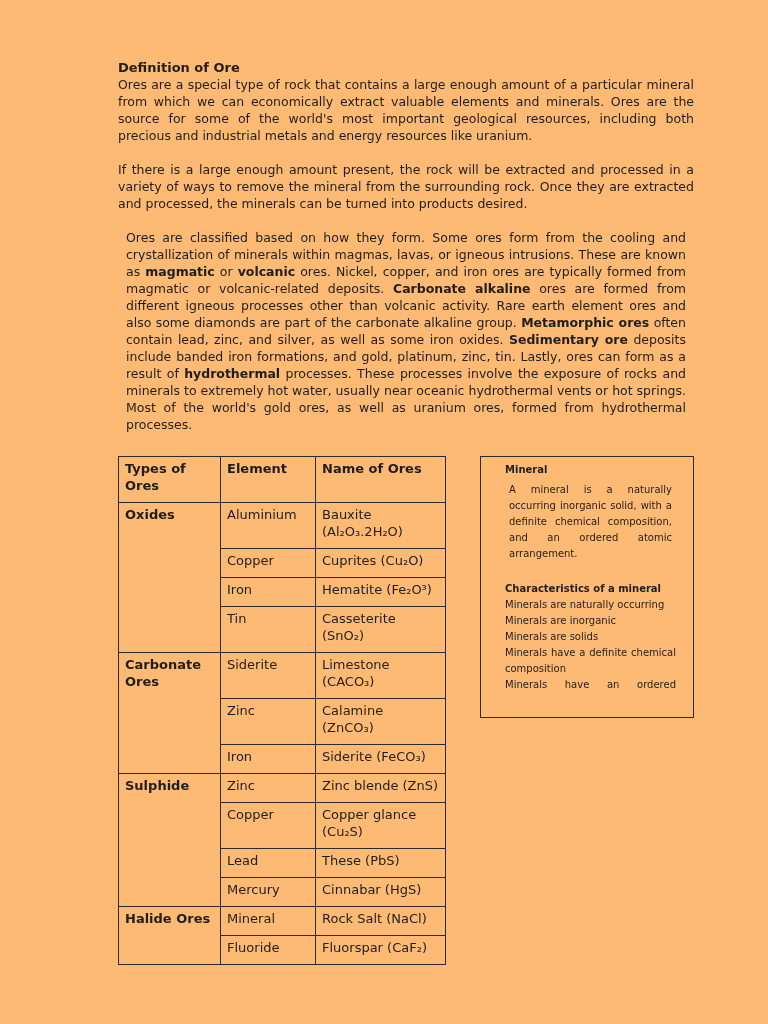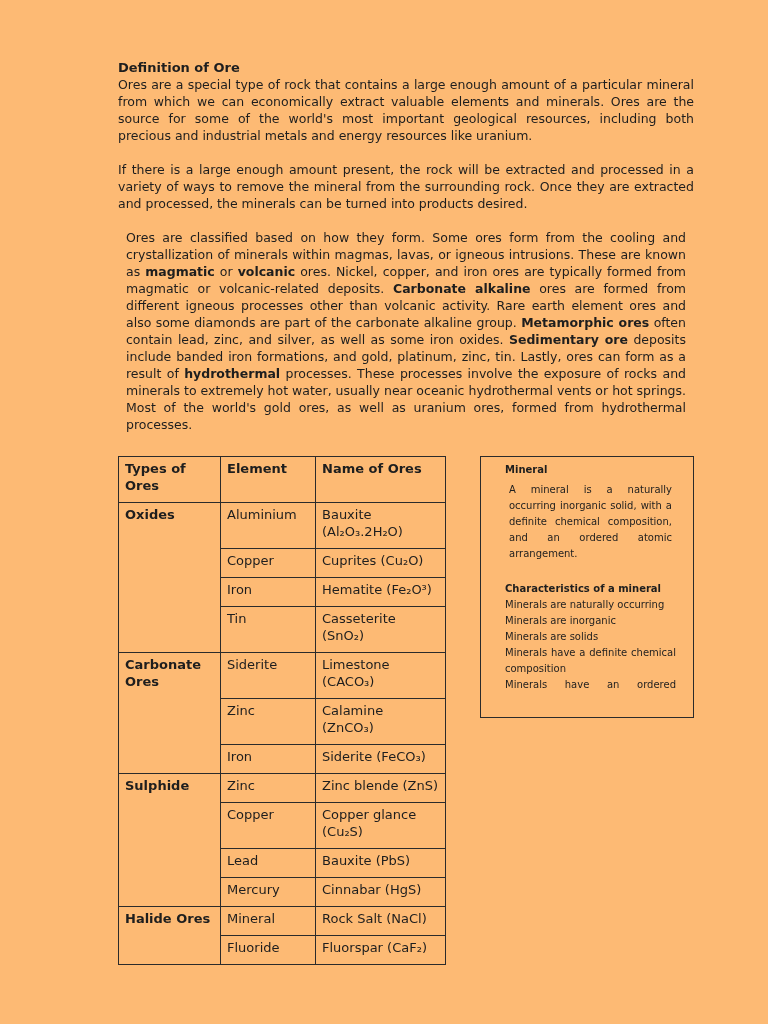--- a/index.html
+++ b/index.html
@@ -154,21 +154,21 @@
               <td>Zinc</td>
               <td>Zinc blende (ZnS)</td>
             </tr>
             <tr>
               <td>Copper</td>
               <td>Copper glance
 (Cu₂S)</td>
             </tr>
             <tr>
               <td>Lead</td>
-              <td>Bauxite (PbS)</td>
+              <td>These (PbS)</td>
             </tr>
             <tr>
               <td>Mercury</td>
               <td>Cinnabar (HgS)</td>
             </tr>
             <tr>
               <td class="grp" rowspan="2">Halide Ores</td>
               <td>Mineral</td>
               <td>Rock Salt (NaCl)</td>
             </tr>

